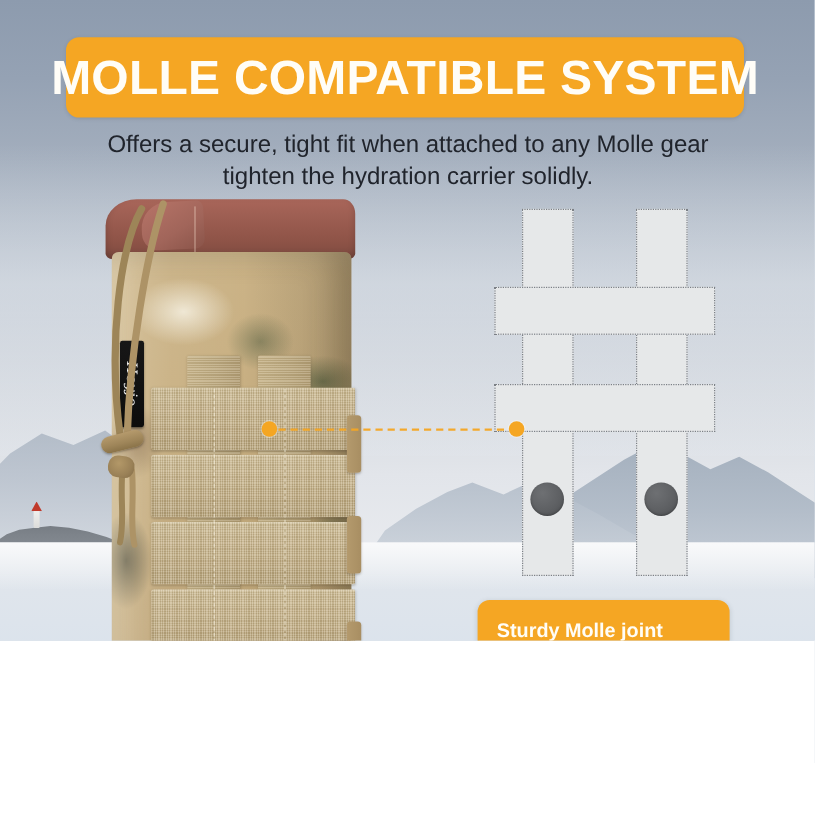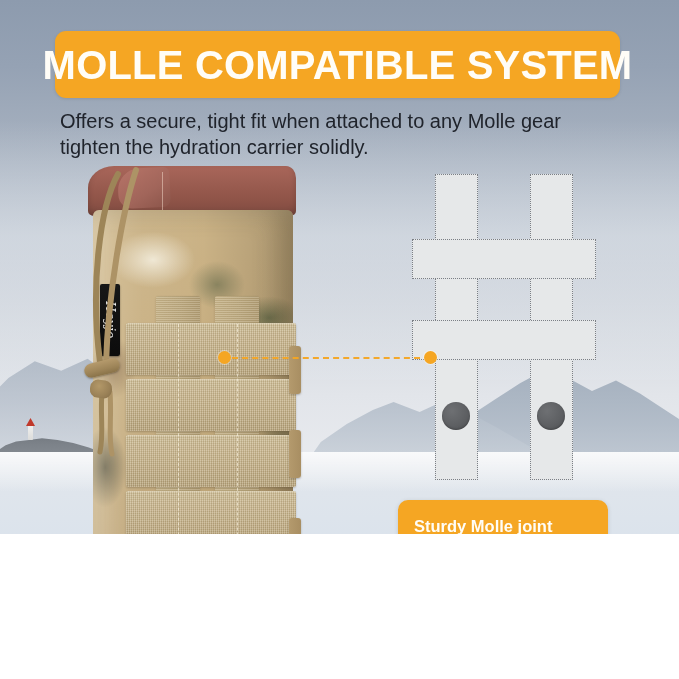--- a/index.html
+++ b/index.html
@@ -112,21 +112,21 @@
     color: #fffdf7;
     font-size: 40px;
     font-weight: 700;
     letter-spacing: .2px;
     line-height: 1;
     white-space: nowrap;
   }
   .subtitle {
     position: absolute;
     left: 60px; top: 108px; width: 560px;
-    text-align: left;
+    text-align: center;
     color: #20242c;
     font-size: 20px;
     line-height: 1.32;
     font-weight: 400;
   }
 
   
   .diagram { position: absolute; left: 404px; top: 160px; width: 200px; height: 330px; }
   .strap {
     position: absolute;

